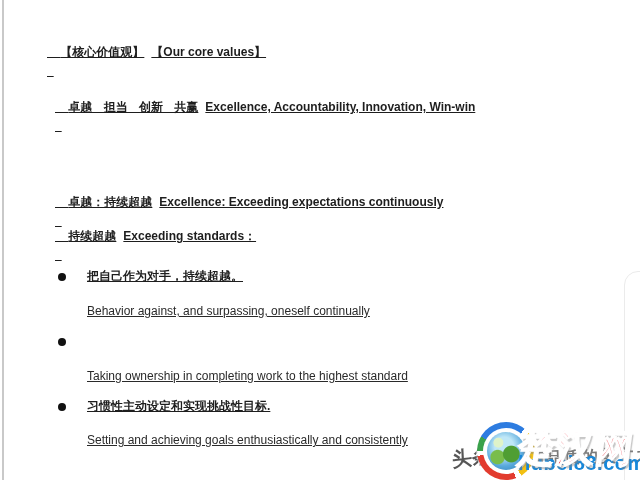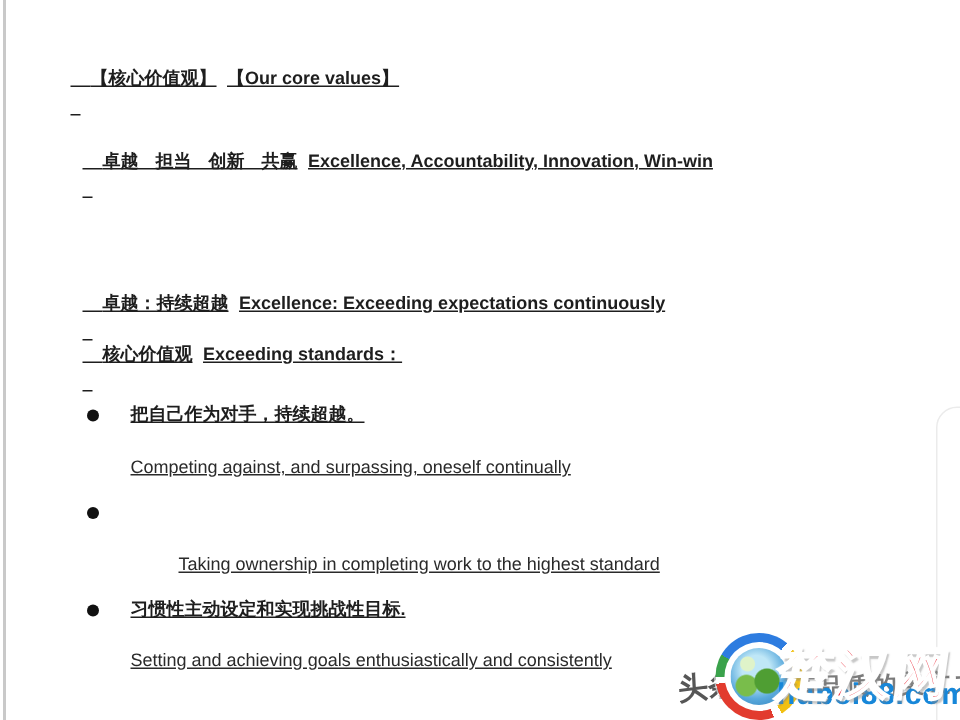--- a/index.html
+++ b/index.html
@@ -84,29 +84,29 @@
 
   <div class="line bold" style="left:55px;top:174px;">
     <span>卓越：持续超越</span><span class="en-part">Excellence: Exceeding expectations continuously</span>
   </div>
 
   <div class="line bold" style="left:55px;top:79px;">
     <span class="zh-gap">卓越 担当 创新 共赢</span><span class="en-part">Excellence, Accountability, Innovation, Win-win</span>
   </div>
 
   <div class="line bold" style="left:55px;top:208px;">
-    <span>核心价值观</span><span class="en-part">Exceeding standards：</span>
+    <span>持续超越</span><span class="en-part">Exceeding standards：</span>
   </div>
 
   <div class="bullet-dot" style="left:58px;top:273px;"></div>
   <div class="line bold" style="left:87px;top:267px;">把自己作为对手，持续超越。</div>
-  <div class="line reg" style="left:87px;top:302px;">Competing against, and surpassing, oneself continually</div>
+  <div class="line reg" style="left:87px;top:302px;">Behavior against, and surpassing, oneself continually</div>
 
   <div class="bullet-dot" style="left:58px;top:338px;"></div>
-  <div class="line reg" style="left:87px;top:367px;margin-left:32px;">Taking ownership in completing work to the highest standard</div>
+  <div class="line reg" style="left:87px;top:367px;">Taking ownership in completing work to the highest standard</div>
 
   <div class="bullet-dot" style="left:58px;top:403px;"></div>
   <div class="line bold" style="left:87px;top:397px;text-align:right;">习惯性主动设定和实现挑战性目标.</div>
   <div class="line reg" style="left:87px;top:431px;">Setting and achieving goals enthusiastically and consistently</div>
 
   <div class="wm-faded-left">头条</div>
   <div class="wm-faded-right">高品质的美文之</div>
 
   <div class="wm-logo">
     <div class="wm-ring"></div>

